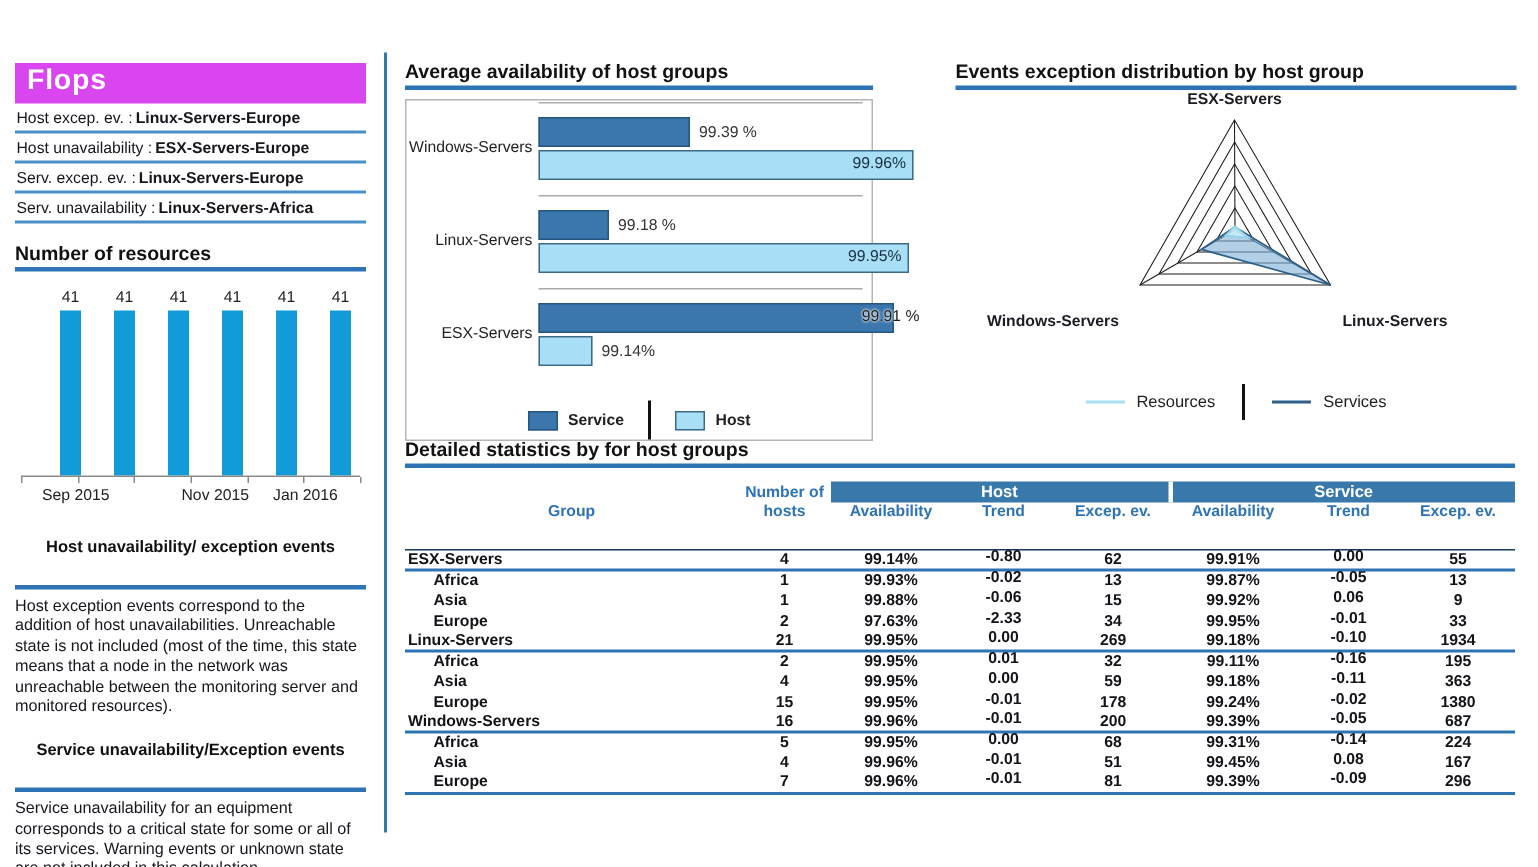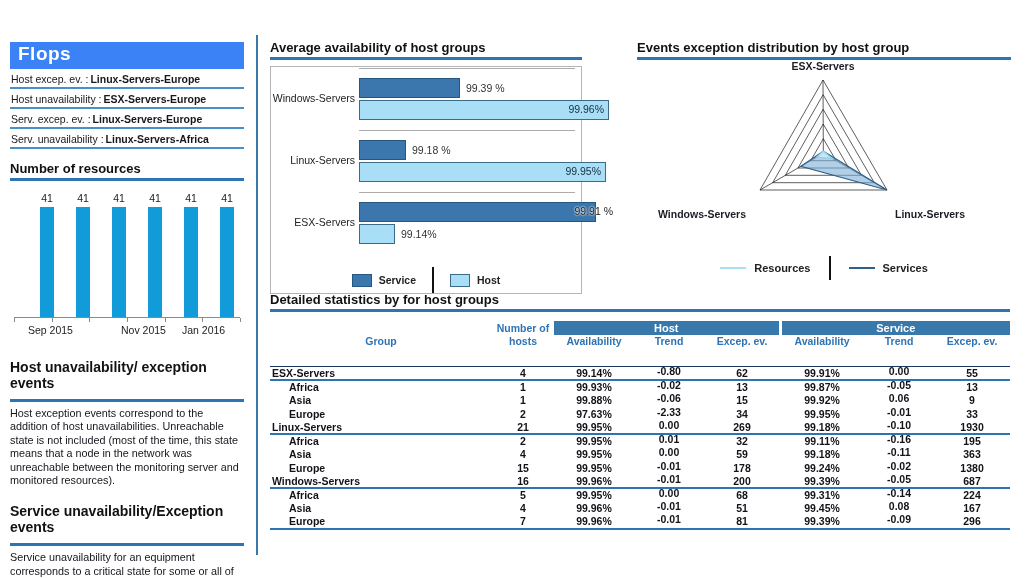--- a/index.html
+++ b/index.html
@@ -2,40 +2,40 @@
 <html><head>
 <meta charset="utf-8">
 <style>
   * { box-sizing: border-box; margin: 0; padding: 0; }
   html,body { width:1025px; height:578px; background:#fff; overflow:hidden;
     font-family:"Liberation Sans", sans-serif; color:#16161d; }
   .vsep { position:absolute; left:256px; top:35px; width:2px; height:520px; background:#3878ab; }
 
   
   .sidebar { position:absolute; left:10px; top:42px; width:234px; }
-  .flops-header { background:#3b82f6; color:#fff; font-size:19px; font-weight:bold;
+  .flops-header { background:#d946ef; color:#fff; font-size:19px; font-weight:bold;
     padding:1px 0 4px 8px; letter-spacing:.5px; }
   .flop-item { display:flex; font-size:10.5px; padding:4px 0 2px 1px;
     border-bottom:2px solid #4a90c8; white-space:nowrap; }
   .flop-item .lbl { margin-right:2px; }
   .flop-item .val { font-weight:bold; }
   .sec-title { font-size:13px; font-weight:bold; color:#111;
     padding-bottom:2px; border-bottom:3px solid #2e74b5; }
   .sidebar .sec-title { margin-top:12px; }
   .rbars { display:flex; justify-content:space-between; align-items:flex-end;
     padding:0 10px 0 30px; margin-top:8px; height:128px; }
   .rbar-col { display:flex; flex-direction:column; align-items:center; }
   .rbar-val { font-size:10.5px; color:#222; margin-bottom:3px; }
   .rbar { width:14px; height:110px; background:#119bd8; }
   .raxis-wrap { position:relative; height:24px; margin-top:0; }
   .raxis { position:relative; height:5px; border-top:1px solid #8a8a8a; margin:0 4px 0 4px; }
   .rtick { position:absolute; top:0; width:1px; height:4px; background:#8a8a8a; }
   .rxl { position:absolute; top:7px; font-size:10.5px; color:#222; }
-  .note-head { font-size:14px; font-weight:bold; color:#111; margin-top:18px;
-    padding-bottom:8px; border-bottom:3px solid #2e74b5; }
+  .note-head { font-size:11px; font-weight:bold; color:#111; margin-top:18px;
+    padding-bottom:19px; border-bottom:3px solid #2e74b5;text-align:center; }
   .note-body { font-size:10.8px; line-height:1.24; margin-top:5px; }
 
   
   .mid { position:absolute; left:270px; top:40px; width:312px; }
   .av-box { border:1px solid #b5b5b5; margin-top:6px; height:228px; padding-top:1px; }
   .av-row { position:relative; height:62px; }
   .av-sep { position:absolute; top:0; left:88px; right:6px; border-top:1px solid #ababab; }
   .av-label { position:absolute; left:0; top:24px; width:84px; text-align:right;
     font-size:10.5px; color:#222; }
   .av-bars { margin-left:88px; margin-right:8px; padding-top:9px; }
@@ -57,21 +57,21 @@
   
   .rightcol { position:absolute; left:637px; top:40px; width:374px; }
   .radar-wrap { position:relative; height:162px; }
   .radar-svg { position:absolute; left:0; top:12px; }
   .axis-lbl { position:absolute; font-size:10.5px; font-weight:bold; color:#1c1c24;
     transform:translateX(-50%); white-space:nowrap; }
   .radar-legend { display:flex; justify-content:center; align-items:center; margin-top:34px; }
   .line-sw { width:26px; height:2px; margin-right:8px; }
   .line-sw.resources { background:#aadff0; }
   .line-sw.services { background:#2e6089; }
-  .radar-legend .leg-lbl { font-weight:bold; font-size:11px; }
+  .radar-legend .leg-lbl { font-weight:normal; font-size:11px; }
   .radar-legend .leg-div { height:24px; margin:0 18px; }
 
   
   .tbl-section { position:absolute; left:270px; top:292px; width:740px; }
   table { width:100%; border-collapse:collapse; table-layout:fixed; margin-top:9px; }
   th, td { font-size:10.5px; padding:0; }
   thead th { color:#2e74b5; font-weight:bold; text-align:center; height:14px; }
   th.band { background:#3878ab; color:#fff; font-size:11px; }
   th.band.svc { border-left:3px solid #fff; }
   thead tr.sub th { border-bottom:1.5px solid #17365d; padding-bottom:19px; }
@@ -318,21 +318,21 @@
           <td>33</td>
         </tr>
         <tr class="group bdr">
           <td class="g">Linux-Servers</td>
           <td>21</td>
           <td>99.95%</td>
           <td><span class="trend">0.00</span></td>
           <td>269</td>
           <td>99.18%</td>
           <td><span class="trend">-0.10</span></td>
-          <td>1930</td>
+          <td>1934</td>
         </tr>
         <tr class="region">
           <td class="g">Africa</td>
           <td>2</td>
           <td>99.95%</td>
           <td><span class="trend">0.01</span></td>
           <td>32</td>
           <td>99.11%</td>
           <td><span class="trend">-0.16</span></td>
           <td>195</td>

